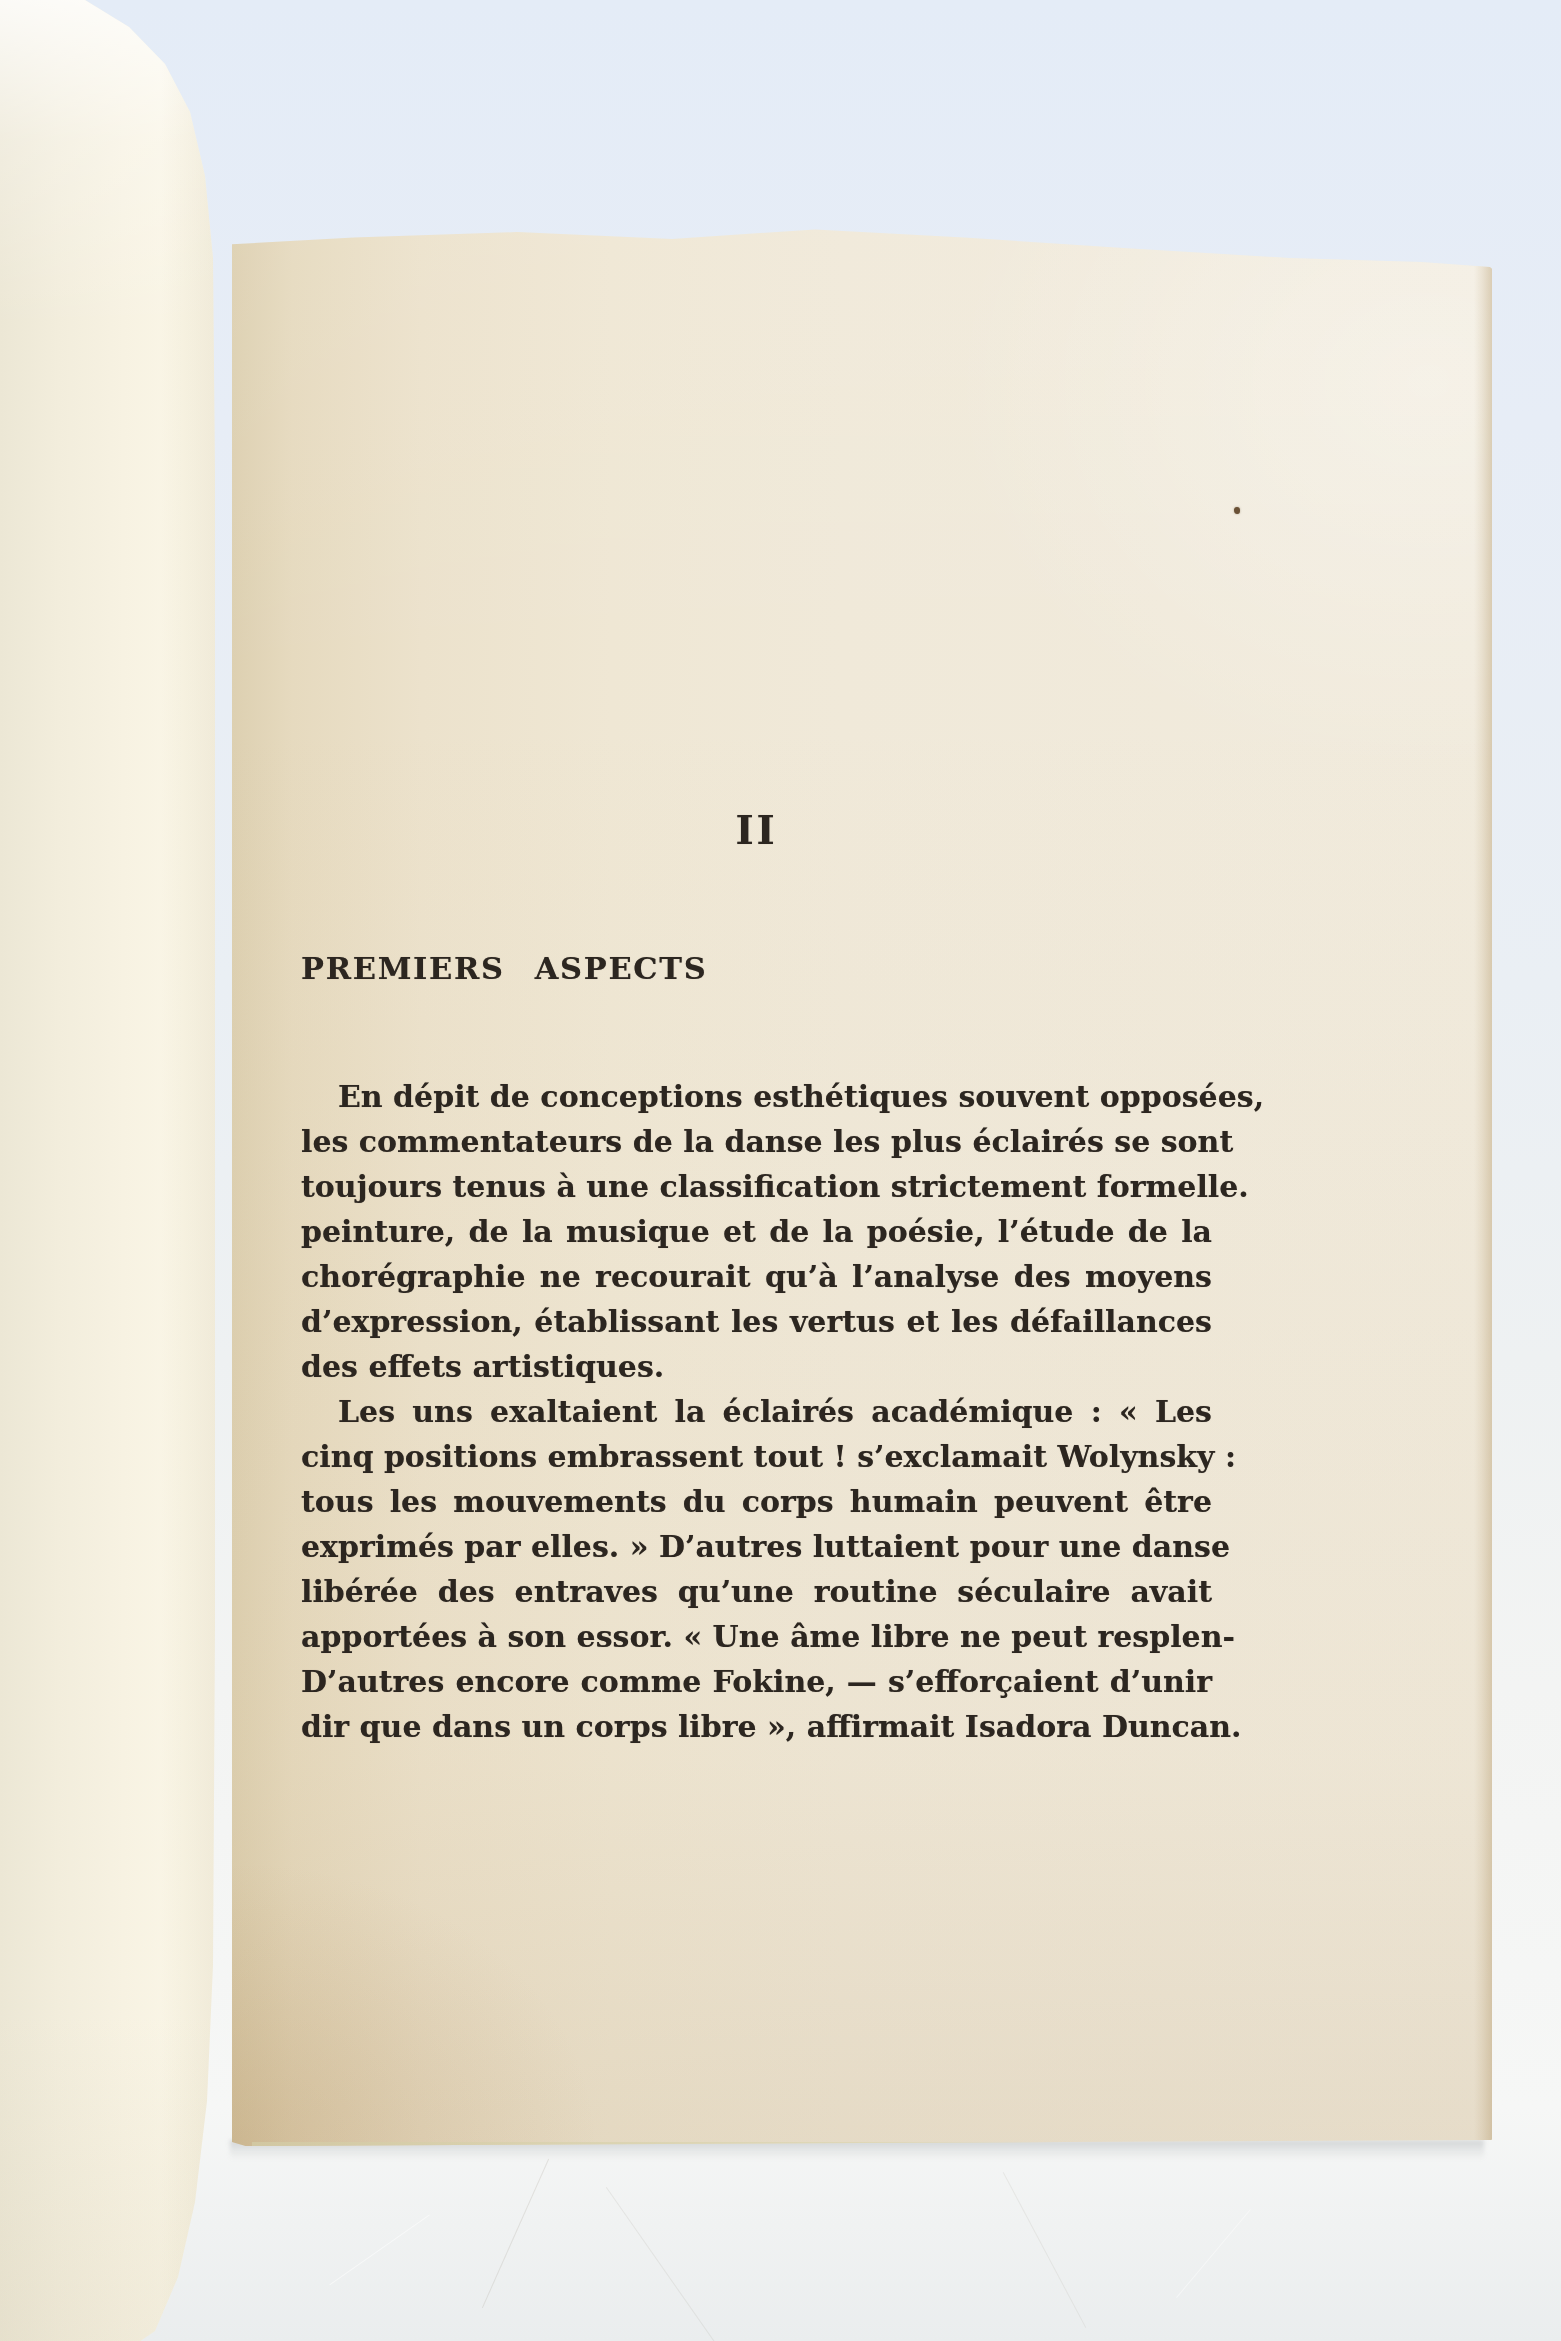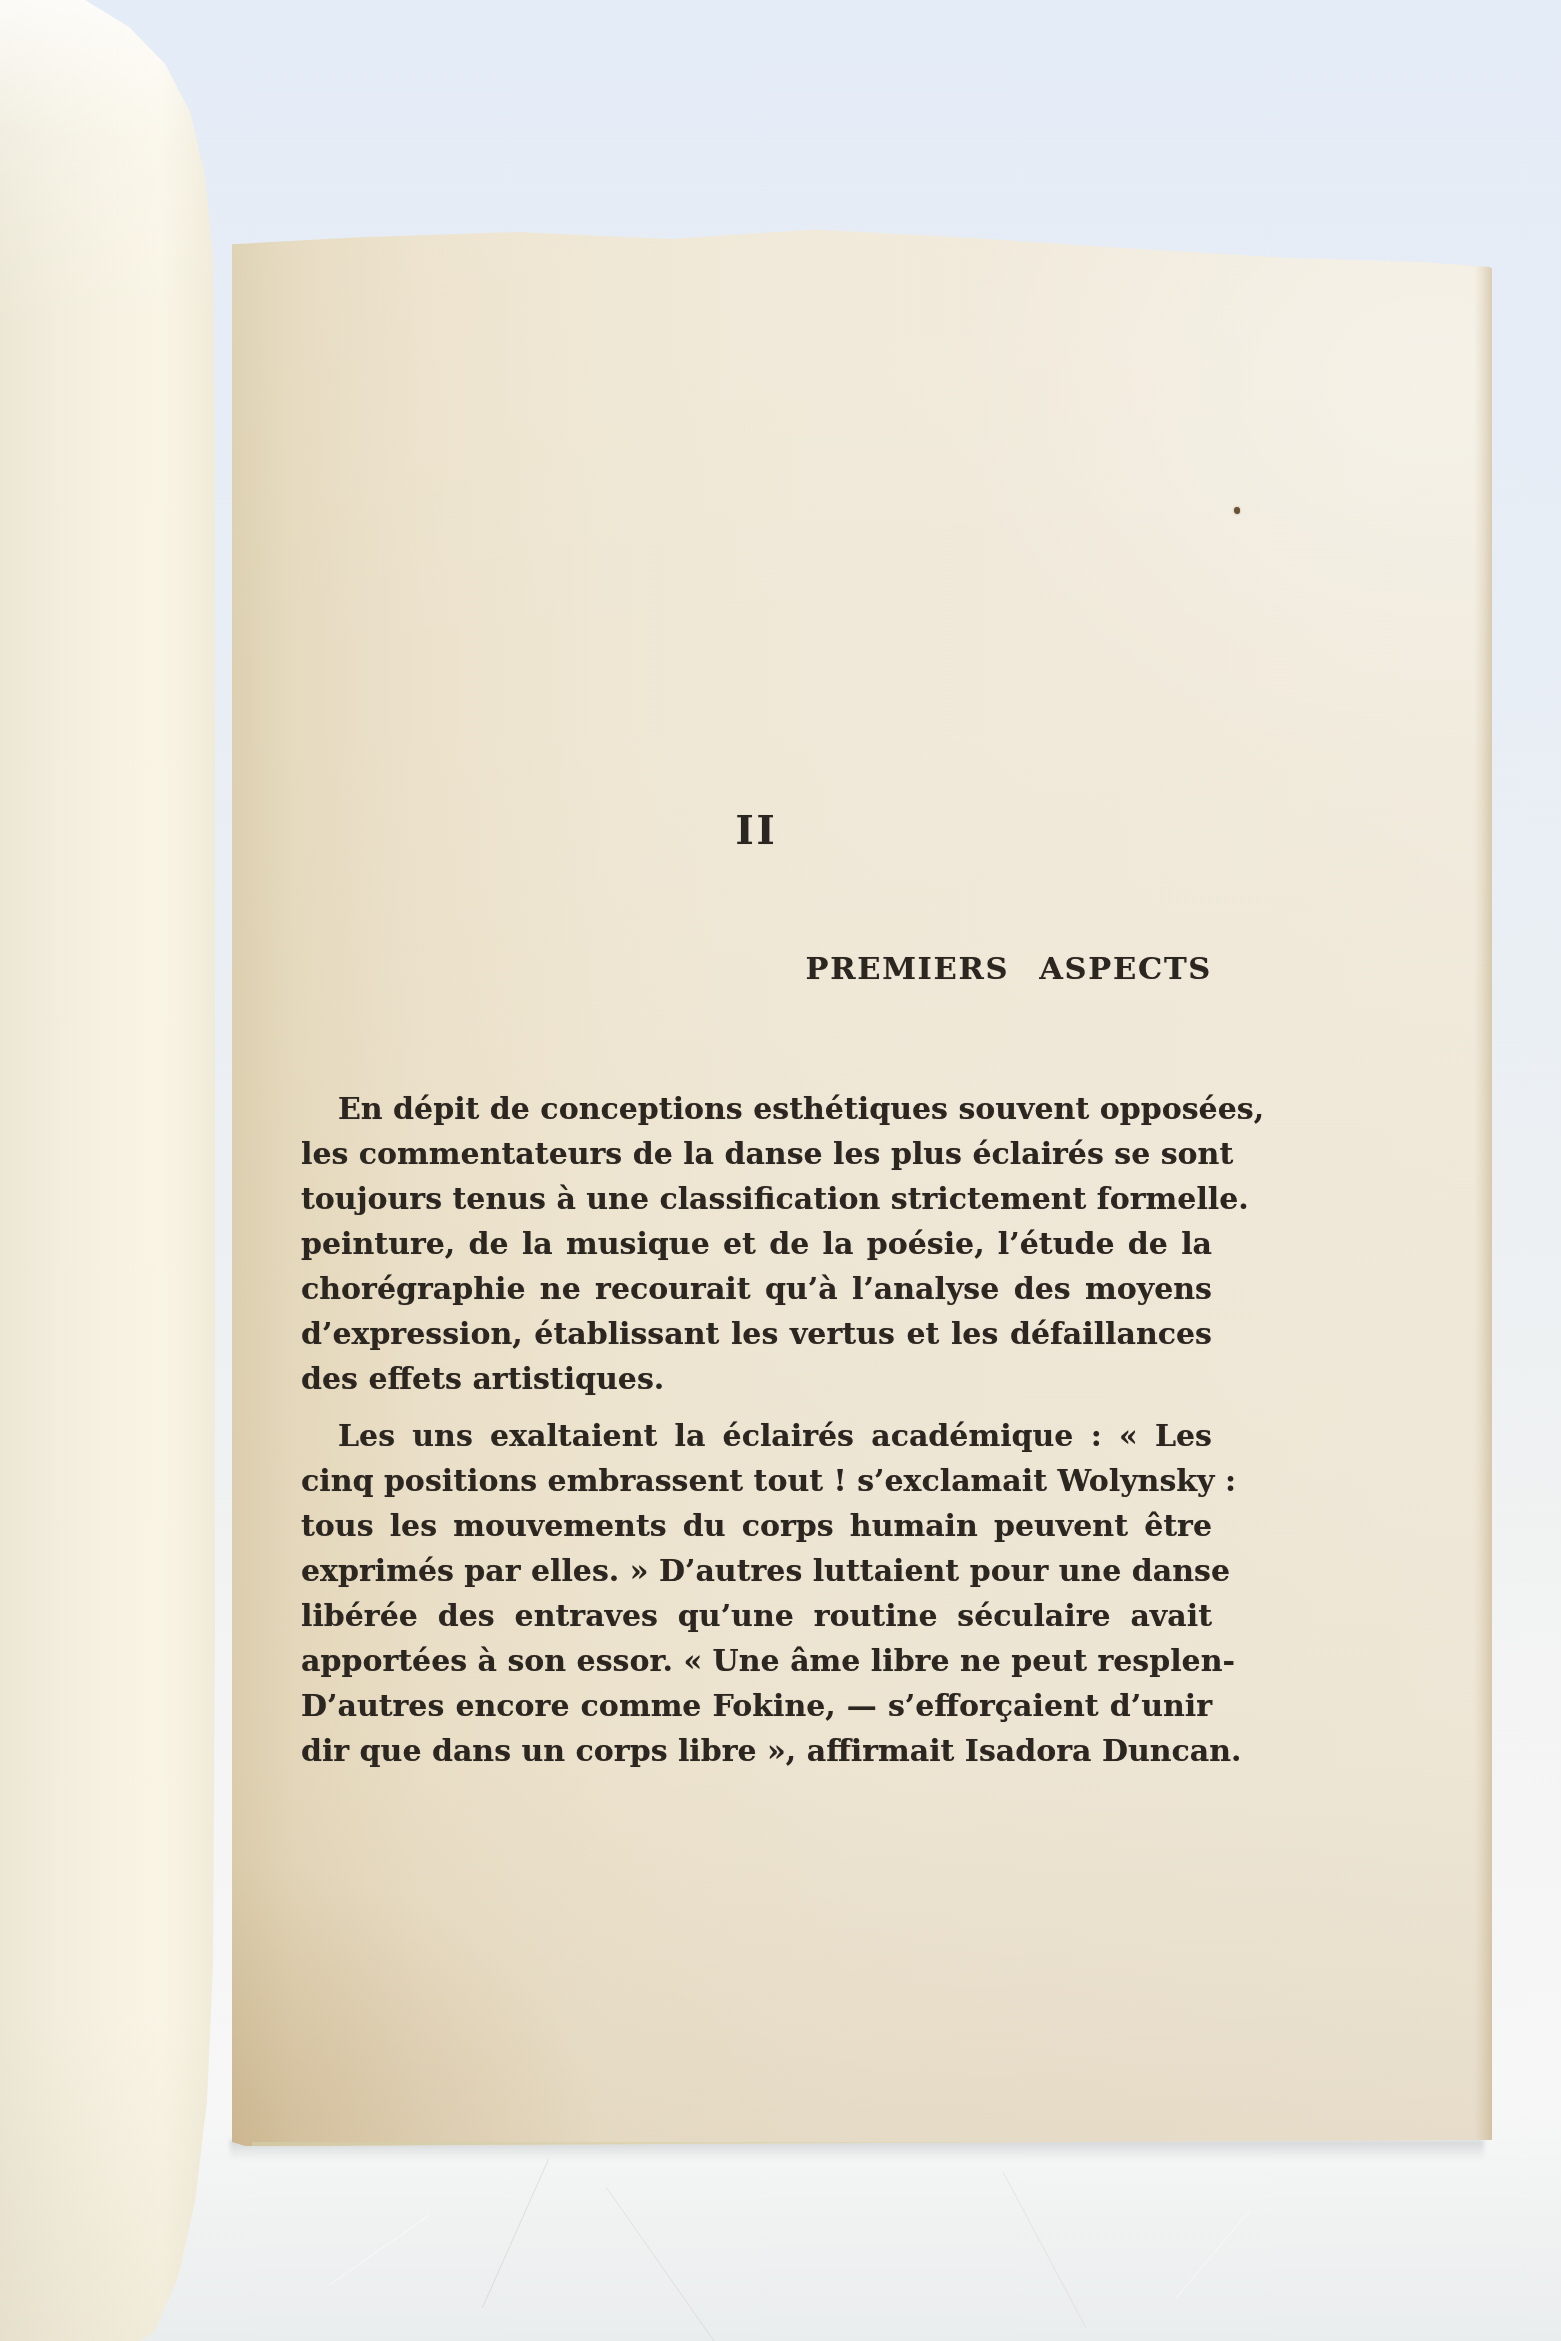--- a/index.html
+++ b/index.html
@@ -69,34 +69,34 @@
   }
 
   
   .chapter-num{
     position:absolute;left:69px;top:583px;width:911px;
     text-align:center;font-size:39px;font-weight:bold;letter-spacing:2.7px;line-height:39px;
     text-shadow:0 0 0.7px rgba(44,38,32,0.45);
   }
   .chapter-title{
     position:absolute;left:69px;top:723px;width:911px;
-    text-align:right;font-size:30.5px;font-weight:bold;letter-spacing:1.7px;word-spacing:17.6px;line-height:34px;
+    text-align:left;font-size:30.5px;font-weight:bold;letter-spacing:1.7px;word-spacing:17.6px;line-height:34px;
     text-shadow:0 0 0.7px rgba(44,38,32,0.45);
   }
   .body-text{
     position:absolute;left:69px;top:846px;width:911px;
     font-size:30px;font-weight:bold;line-height:45px;
     text-shadow:0 0 0.7px rgba(44,38,32,0.40);
   }
   .body-text .line{
     height:45px;white-space:nowrap;
     text-align:justify;text-align-last:justify;
   }
   .body-text .line.no-j{text-align:right;text-align-last:left;}
-  .body-text .line.ind{text-indent:37px;margin-top:12px;}
+  .body-text .line.ind{text-indent:37px;}
 </style>
 </head>
 <body>
 
 <div class="scene">
 
   <div class="scratch s1"></div>
   <div class="scratch s2"></div>
   <div class="scratch s3"></div>
   <div class="scratch s4"></div>

